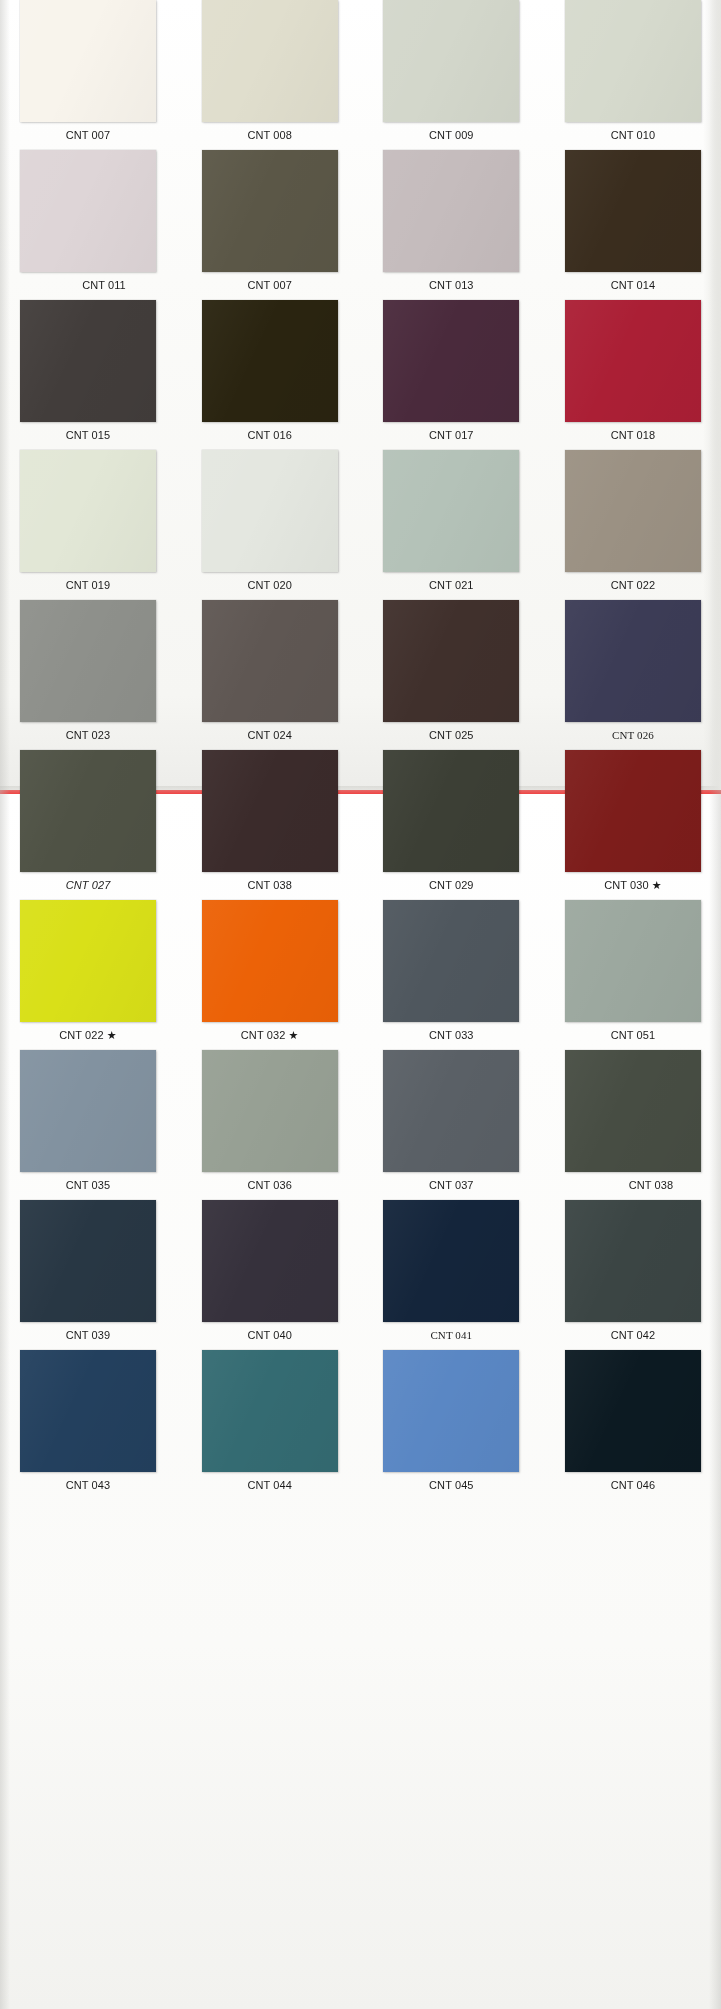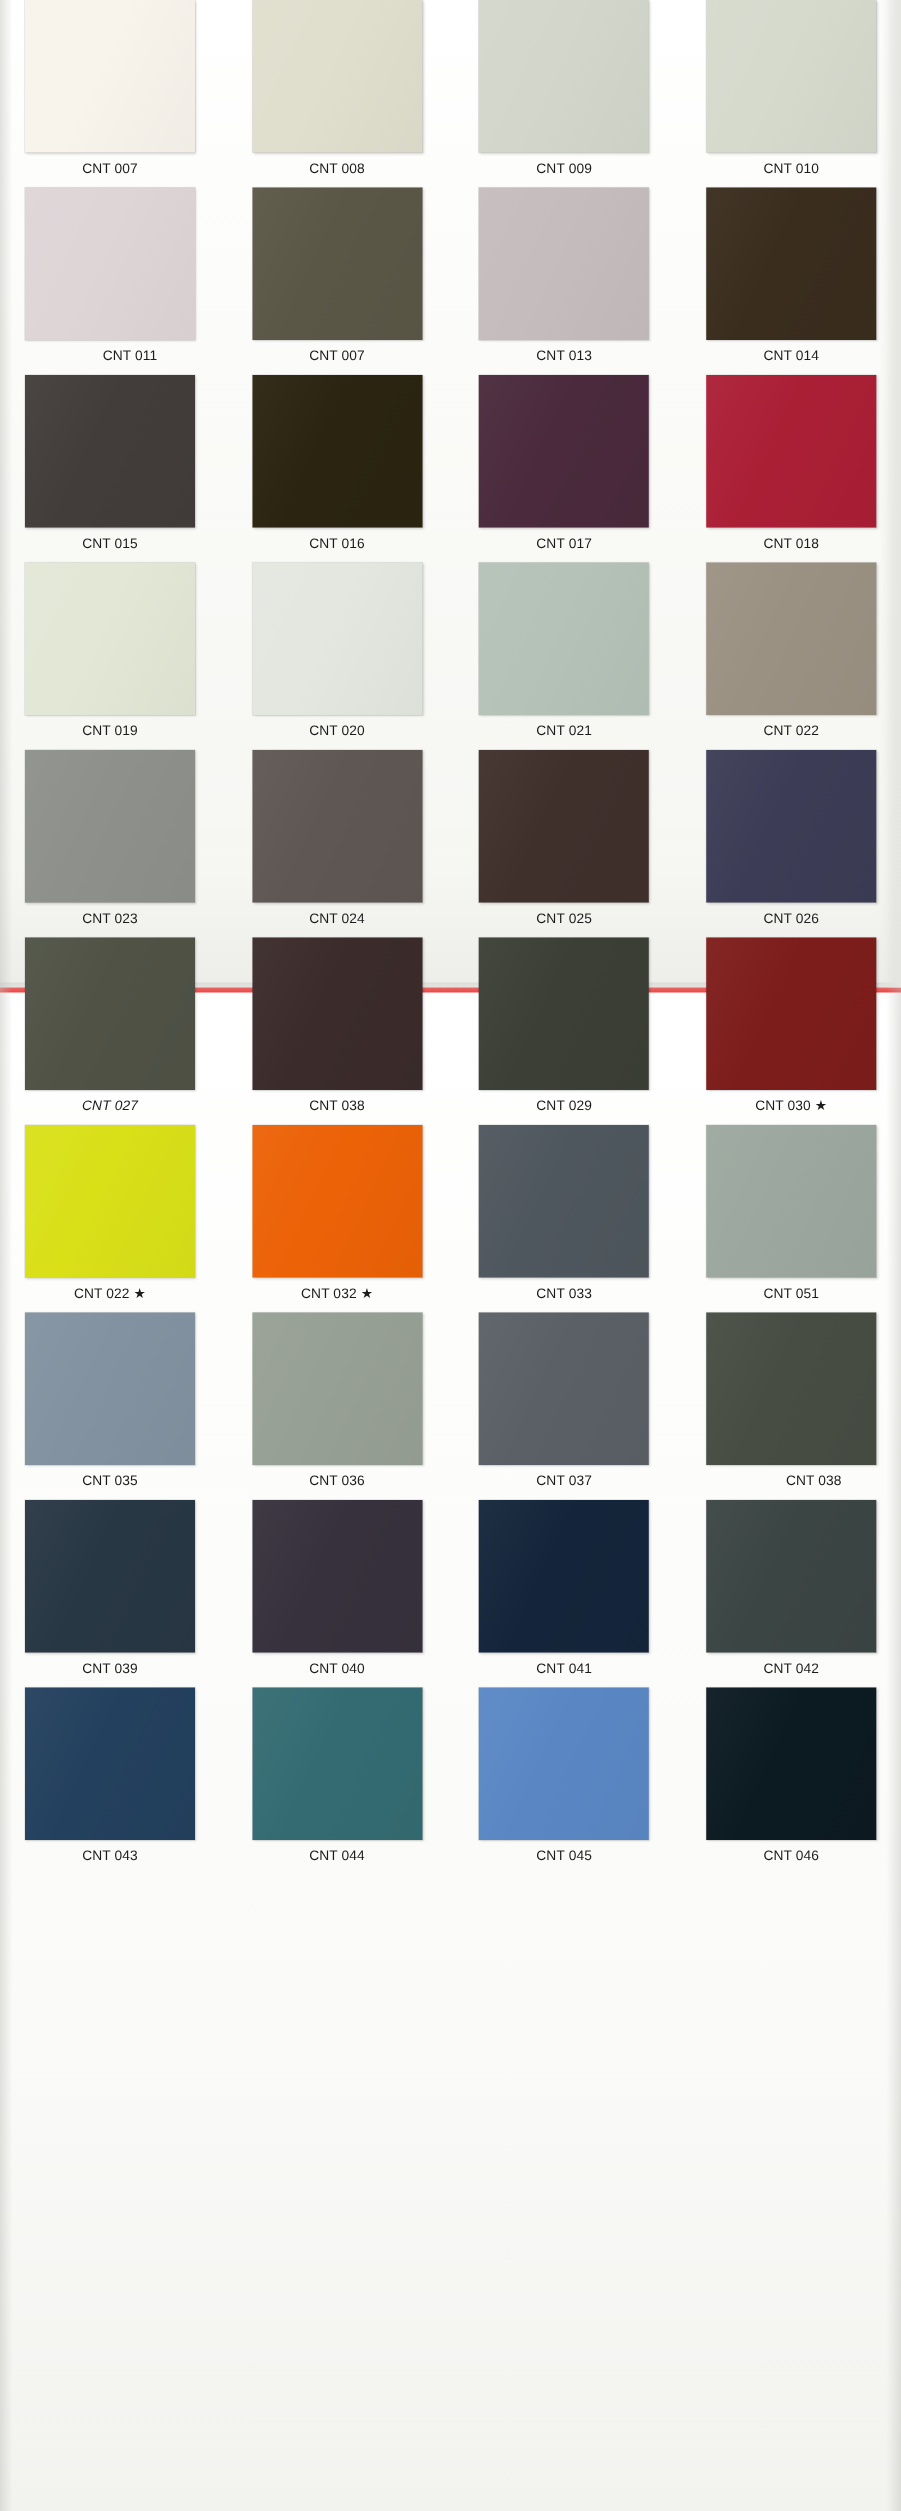--- a/index.html
+++ b/index.html
@@ -212,21 +212,21 @@
         <div class="swatch-cell">
           <div class="chip" style="background-color: rgb(95, 87, 83);"></div>
           <div class="chip-label" style="color: rgb(28, 28, 28);">CNT 024</div>
         </div>
         <div class="swatch-cell">
           <div class="chip" style="background-color: rgb(64, 48, 44);"></div>
           <div class="chip-label" style="color: rgb(28, 28, 28);">CNT 025</div>
         </div>
         <div class="swatch-cell">
           <div class="chip" style="background-color: rgb(60, 60, 86);"></div>
-          <div class="chip-label" style="color: rgb(28, 28, 28);">CNT 026</div>
+          <div class="chip-label" style="color: rgb(28, 28, 28); font-family: Liberation Serif, serif;">CNT 026</div>
         </div>
       </div>
       <div class="swatch-row">
         <div class="swatch-cell">
           <div class="chip" style="background-color: rgb(79, 82, 69);"></div>
           <div class="chip-label" style="color: rgb(28, 28, 28); font-style: italic;">CNT 027</div>
         </div>
         <div class="swatch-cell">
           <div class="chip" style="background-color: rgb(59, 43, 43);"></div>
           <div class="chip-label" style="color: rgb(28, 28, 28);">CNT 038</div>
@@ -280,21 +280,21 @@
         <div class="swatch-cell">
           <div class="chip" style="background-color: rgb(40, 55, 68);"></div>
           <div class="chip-label" style="color: rgb(28, 28, 28);">CNT 039</div>
         </div>
         <div class="swatch-cell">
           <div class="chip" style="background-color: rgb(54, 49, 60);"></div>
           <div class="chip-label" style="color: rgb(28, 28, 28);">CNT 040</div>
         </div>
         <div class="swatch-cell">
           <div class="chip" style="background-color: rgb(20, 37, 59);"></div>
-          <div class="chip-label" style="color: rgb(28, 28, 28);">CNT 041</div>
+          <div class="chip-label" style="color: rgb(28, 28, 28); font-family: Liberation Serif, serif;">CNT 041</div>
         </div>
         <div class="swatch-cell">
           <div class="chip" style="background-color: rgb(59, 69, 68);"></div>
           <div class="chip-label" style="color: rgb(28, 28, 28);">CNT 042</div>
         </div>
       </div>
       <div class="swatch-row">
         <div class="swatch-cell">
           <div class="chip" style="background-color: rgb(35, 64, 94);"></div>
           <div class="chip-label" style="color: rgb(28, 28, 28);">CNT 043</div>

